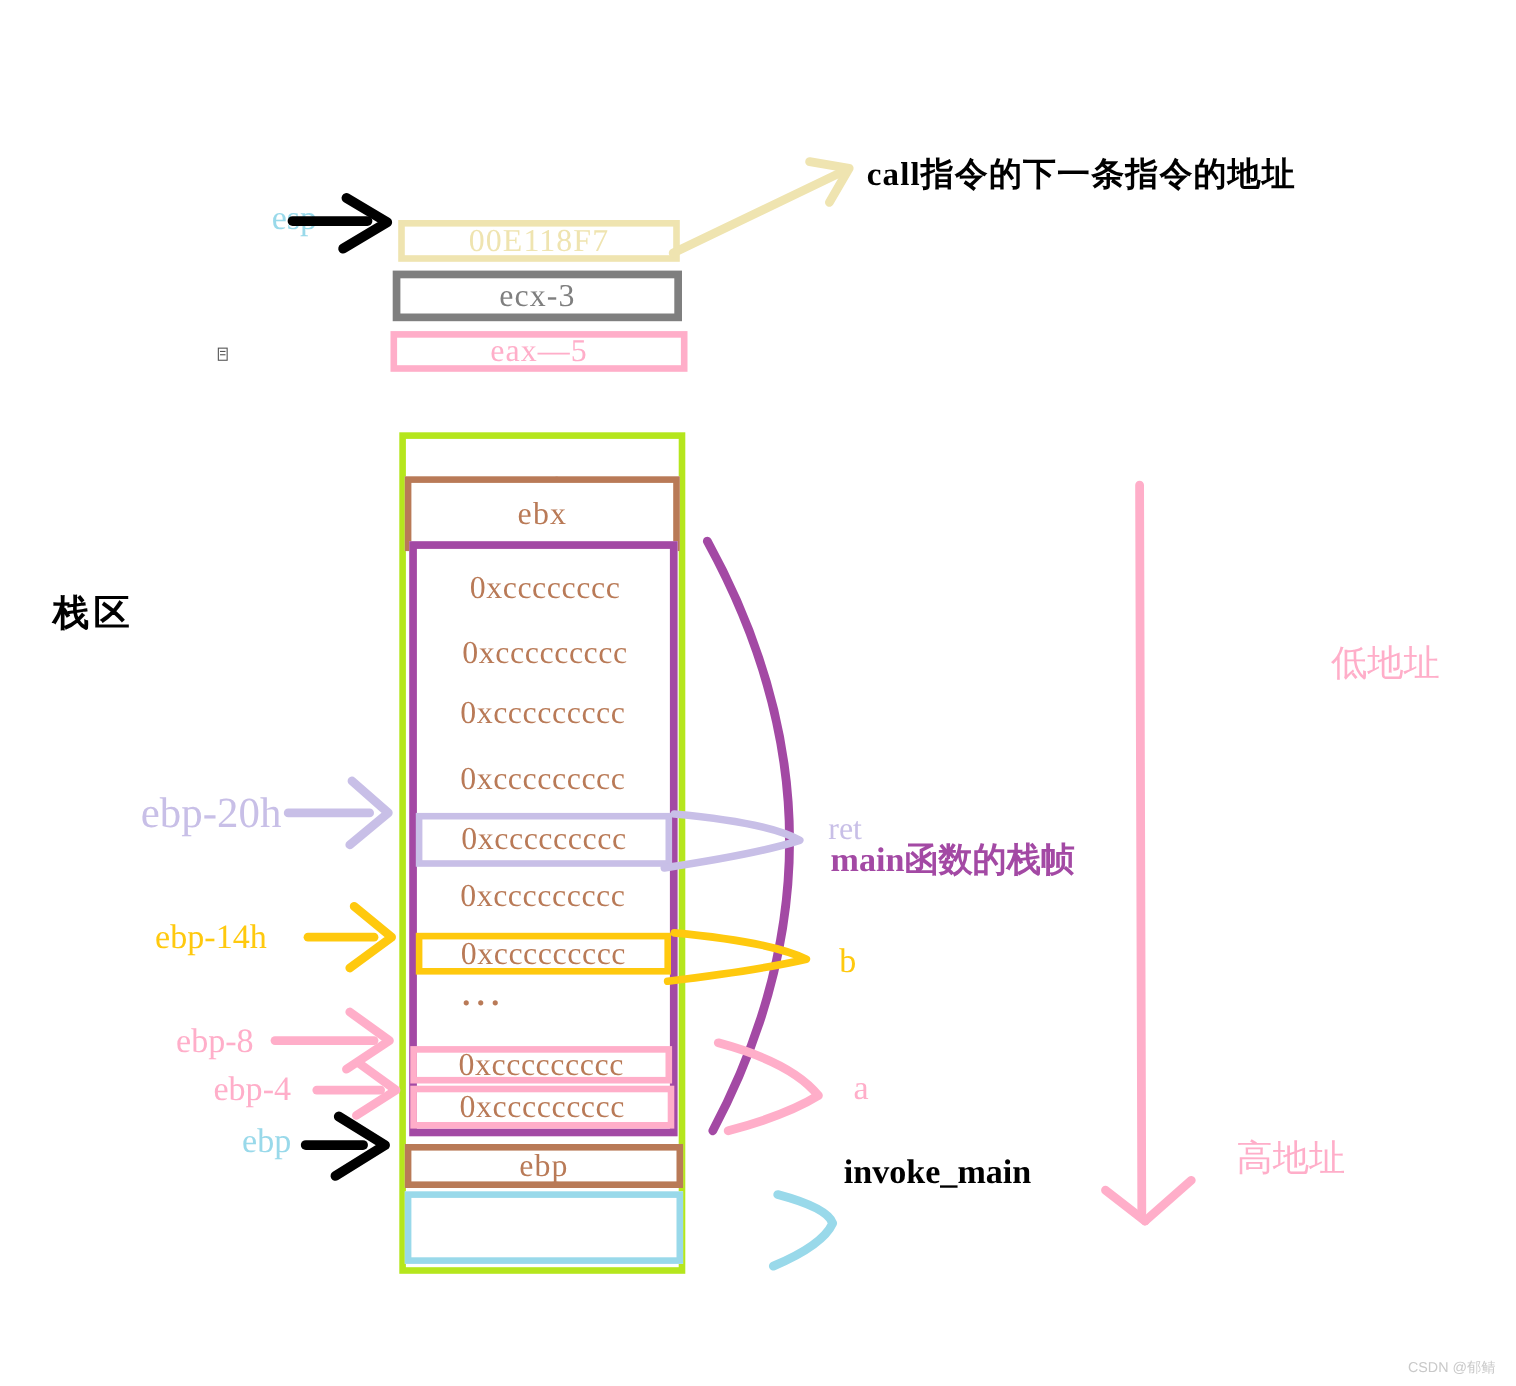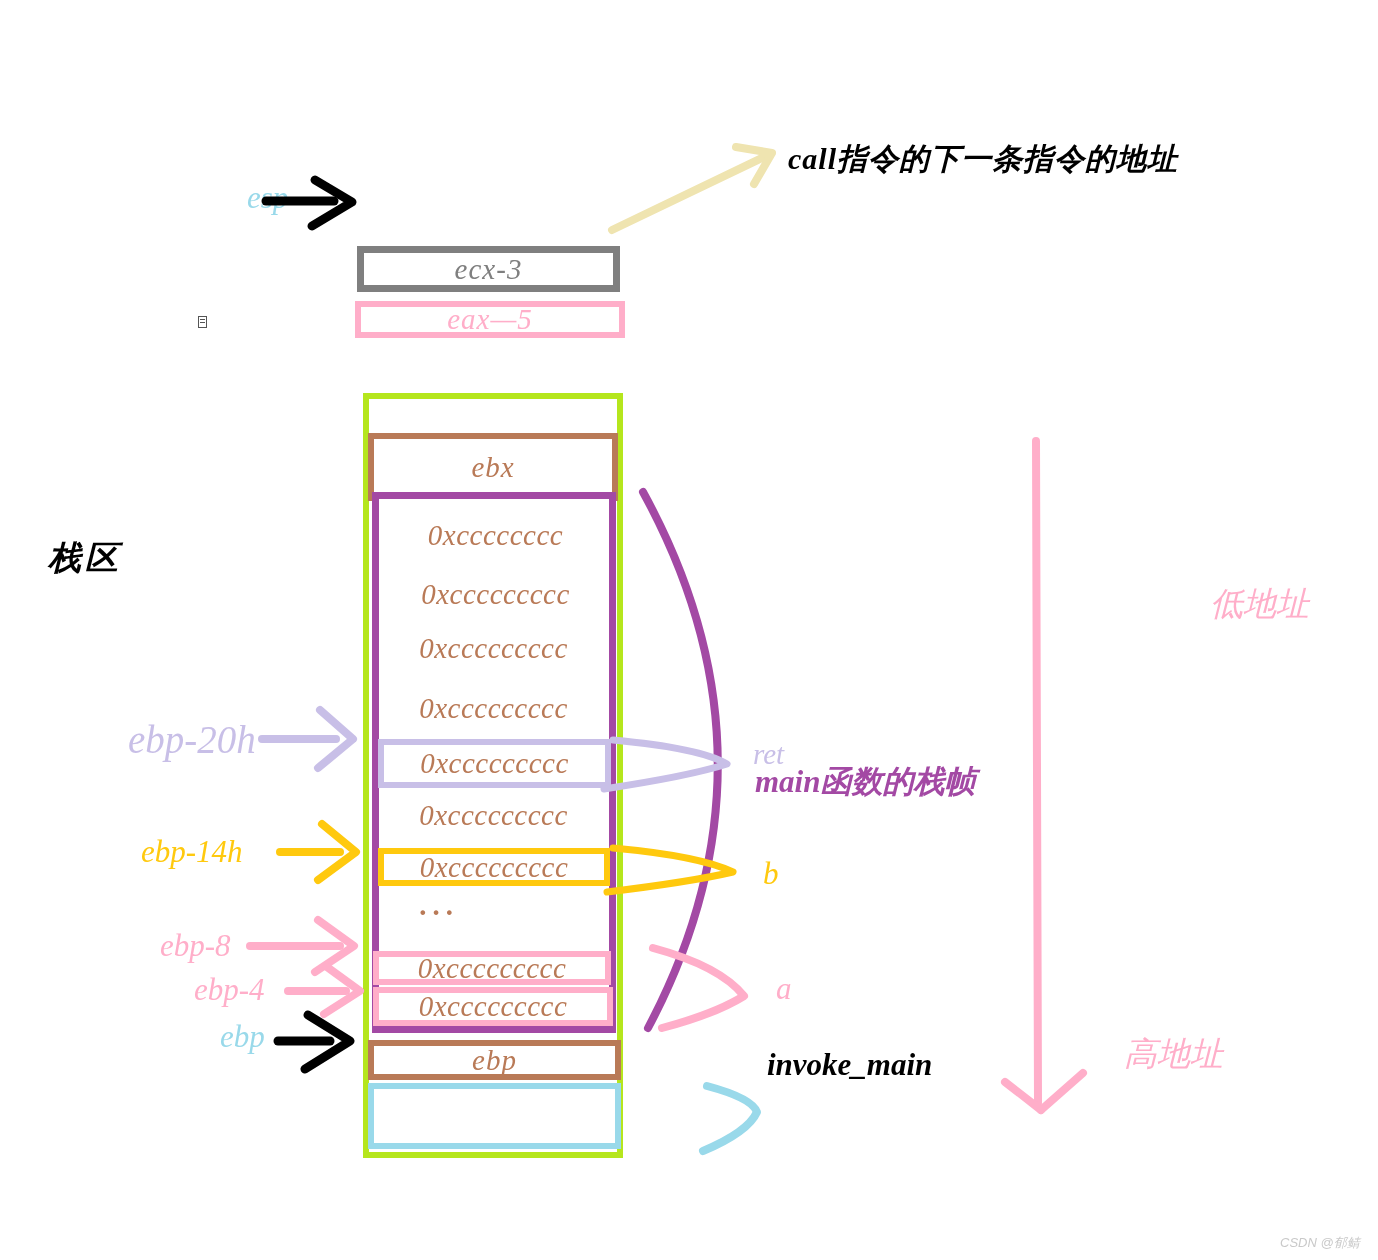--- a/index.html
+++ b/index.html
@@ -3,21 +3,21 @@
 <meta charset="utf-8">
 <style>
   :root{
     --cream:#EFE4B0; --gray:#7F7F7F; --pink:#FFAEC9; --brown:#B97A57;
     --lime:#B5E61D; --purple:#A349A4; --lavender:#C8BFE7; --gold:#FFC90E;
     --sky:#99D9EA; --ink:#000000;
   }
   html,body{margin:0;padding:0;background:#fff;}
   #canvas{
     position:relative; width:1378px; height:1260px; background:#ffffff;
-    font-family:"Liberation Serif","DejaVu Serif",serif; overflow:hidden;font-style:italic;
+    font-family:"Liberation Serif","DejaVu Serif",serif; overflow:hidden;
   }
   .box{
     position:absolute; box-sizing:border-box; background:#fff;
     display:flex; align-items:center; justify-content:center;
     font-size:29px; letter-spacing:1px; line-height:1;
   }
   .label{ position:absolute; white-space:nowrap; line-height:1.1; }
   .row{
     position:absolute; box-sizing:border-box;
     display:flex; align-items:center; justify-content:center;
@@ -40,20 +40,21 @@
     <div style="width:5px;height:1px;background:#555;margin:2px auto 0;"></div>
   </div>
 
   <div class="label" style="left:215px;top:181px;font-size:31px;color:var(--sky);margin-left:32px;">esp</div>
   <div class="label" style="left:128px;top:719px;font-size:39px;color:var(--lavender);">ebp-20h</div>
   <div class="label" style="left:141px;top:835px;font-size:31px;color:var(--gold);">ebp-14h</div>
   <div class="label" style="left:160px;top:929px;font-size:31px;color:var(--pink);">ebp-8</div>
   <div class="label" style="left:194px;top:973px;font-size:31px;color:var(--pink);">ebp-4</div>
   <div class="label" style="left:220px;top:1020px;font-size:31px;color:var(--sky);">ebp</div>
 
+  <div class="box" style="left:362px;top:200px;width:256px;height:38px;border:6px solid var(--cream);color:var(--cream);">00E118F7</div>
 
   <div class="box" style="left:357px;top:246px;width:263px;height:46px;border:7px solid var(--gray);color:var(--gray);">ecx-3</div>
 
   <div class="box" style="left:355px;top:301px;width:270px;height:37px;border:6px solid var(--pink);color:var(--pink);">eax—5</div>
 
 
   <div style="position:absolute;left:363px;top:393px;width:260px;height:765px;border:6px solid var(--lime);box-sizing:border-box;background:#fff;"></div>
 
   <div class="row" style="left:380px;top:399px;width:228px;height:32px;margin-top:28px;">esi</div>
 

